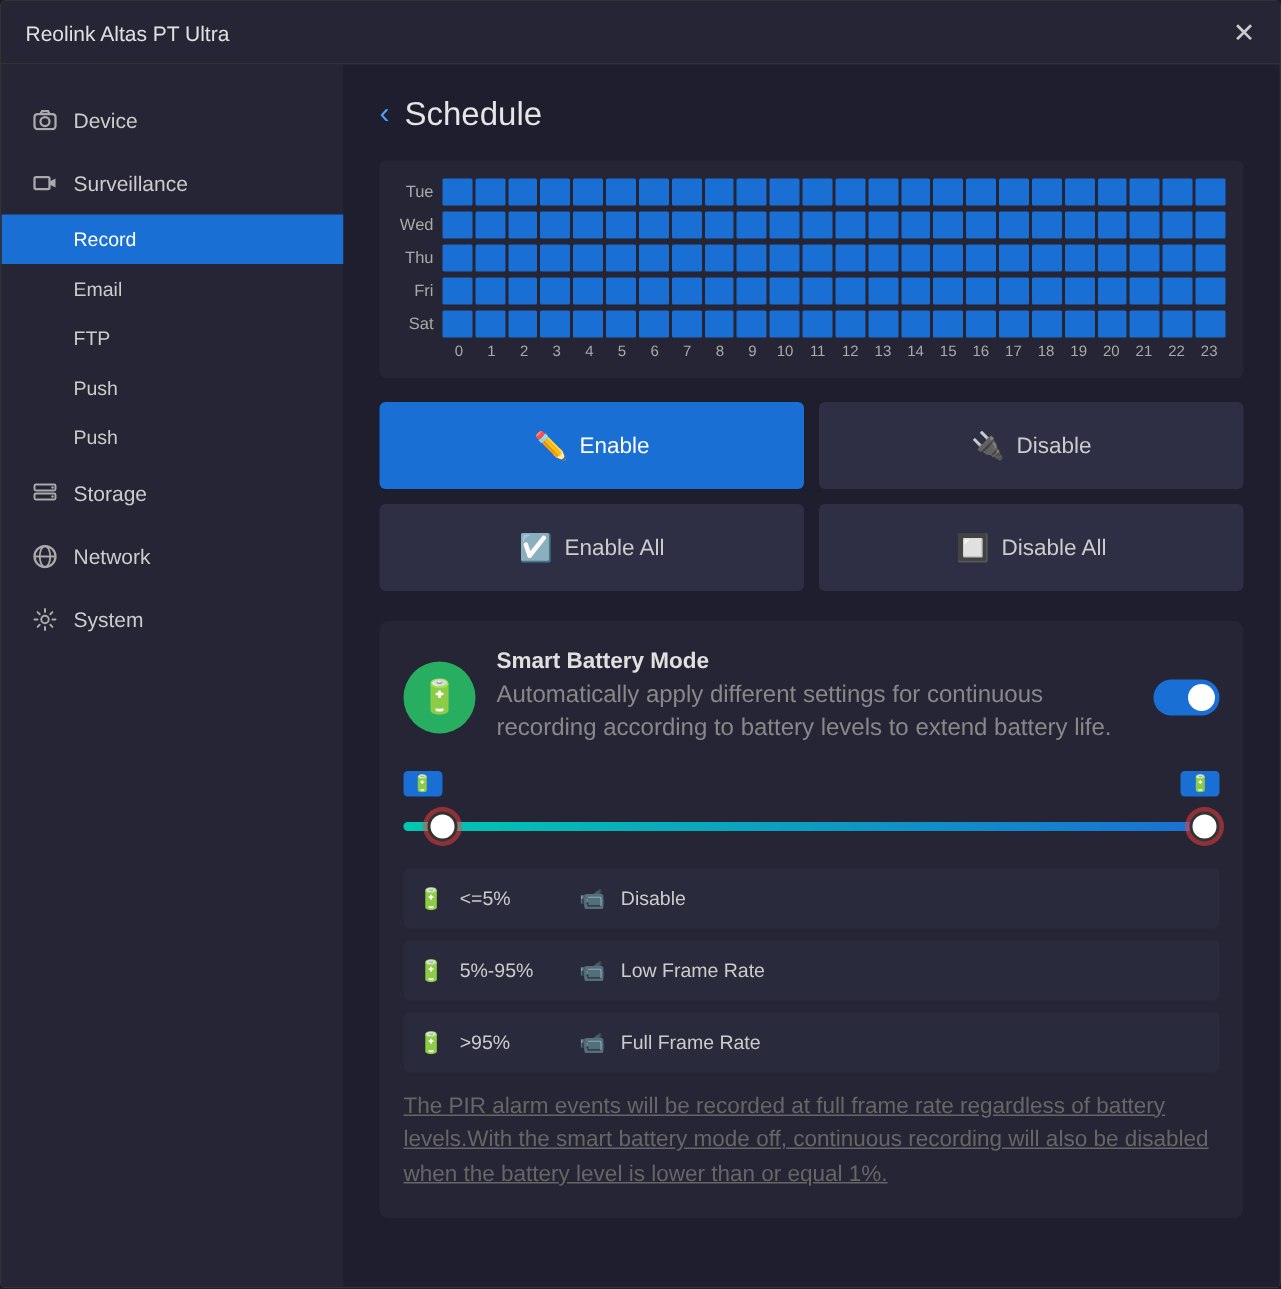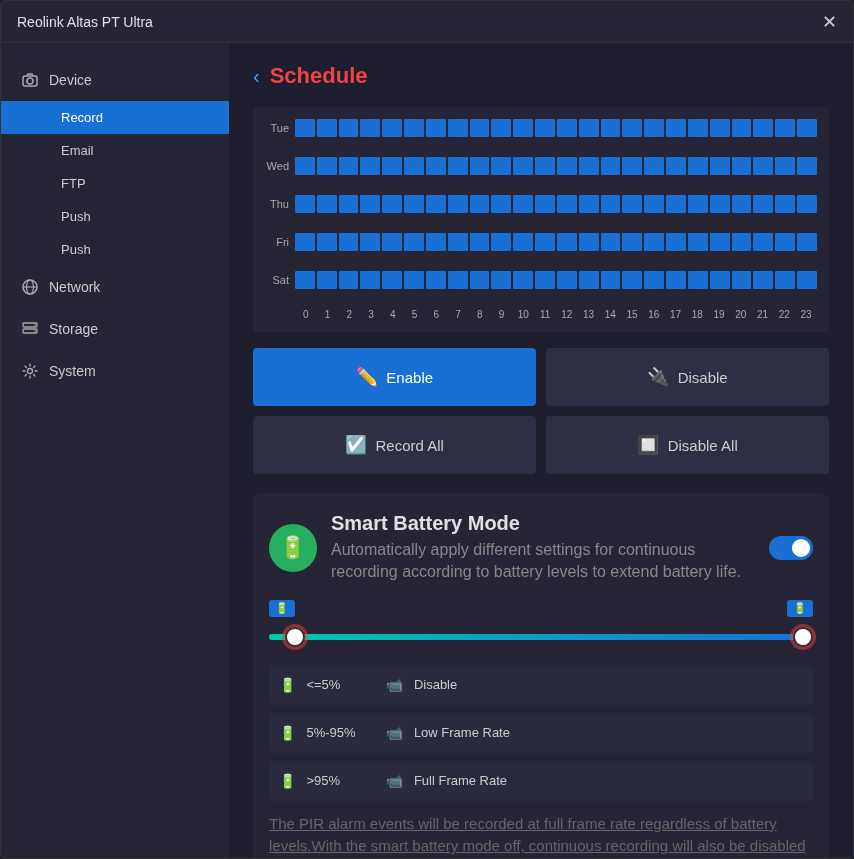--- a/index.html
+++ b/index.html
@@ -76,21 +76,21 @@
     .sidebar-item .icon {
       width: 18px;
       height: 18px;
       display: flex;
       align-items: center;
       justify-content: center;
       flex-shrink: 0;
     }
 
     .sidebar-sub-item {
-      padding: 9px 20px 9px 60px;
+      padding: 9px 20px 9px 48px;
       cursor: pointer;
       color: #ccc;
       font-size: 13px;
     }
 
     .sidebar-sub-item.active {
       background: #1a6fd4;
       color: #fff;
     }
 
@@ -109,37 +109,37 @@
       margin-bottom: 18px;
     }
 
     .back-arrow {
       color: #4d9fff;
       font-size: 20px;
       cursor: pointer;
     }
 
     .page-title {
-      color: #ef4444;
+      color: #e5e5e5;
       font-size: 22px;
-      font-weight: 700;
+      font-weight: 400;
     }
 
     
     .schedule-grid {
       background: #252535;
       border-radius: 4px;
       padding: 12px;
       margin-bottom: 16px;
     }
 
     .grid-row {
       display: flex;
       align-items: center;
-      margin-bottom: 20px;
+      margin-bottom: 4px;
     }
 
     .day-label {
       width: 30px;
       font-size: 11px;
       color: #aaa;
       text-align: right;
       padding-right: 6px;
       flex-shrink: 0;
     }
@@ -239,21 +239,21 @@
       justify-content: center;
       flex-shrink: 0;
       font-size: 22px;
     }
 
     .smart-battery-info {
       flex: 1;
     }
 
     .smart-battery-title {
-      font-size: 20px;
+      font-size: 15px;
       font-weight: 600;
       color: #e0e0e0;
       margin-bottom: 4px;
     }
 
     .smart-battery-desc {
       font-size: 16px;
       color: #888;
       line-height: 1.4;
     }
@@ -429,58 +429,67 @@
         <span class="icon">
           <svg width="16" height="14" viewBox="0 0 16 14" fill="#aaa">
             <rect x="1" y="3" width="14" height="10" rx="2" fill="none" stroke="#aaa" stroke-width="1.5"></rect>
             <circle cx="8" cy="8" r="3" fill="none" stroke="#aaa" stroke-width="1.5"></circle>
             <path d="M5 3L6 1h4l1 2" stroke="#aaa" stroke-width="1.5" fill="none"></path>
           </svg>
         </span>
         <span>Device</span>
       </div>
 
+      <div class="sidebar-item">
+        <span class="icon">
+          <svg width="16" height="16" viewBox="0 0 16 16" fill="#aaa">
+            <rect x="1" y="4" width="10" height="8" rx="1" fill="none" stroke="#aaa" stroke-width="1.5"></rect>
+            <path d="M11 7l4-2v6l-4-2V7z" fill="#aaa"></path>
+          </svg>
+        </span>
+        <span>Surveillance</span>
+      </div>
 
       <div class="sidebar-sub-item active">
         <span>Record</span>
       </div>
       <div class="sidebar-sub-item">
         <span>Email</span>
       </div>
       <div class="sidebar-sub-item">
         <span>FTP</span>
       </div>
       <div class="sidebar-sub-item">
         <span>Push</span>
       </div>
       <div class="sidebar-sub-item">
         <span>Push</span>
-      </div>
-
-      <div class="sidebar-item">
-        <span class="icon">
-          <svg width="16" height="16" viewBox="0 0 16 16" fill="none">
-            <circle cx="8" cy="8" r="7" stroke="#aaa" stroke-width="1.5"></circle>
-            <ellipse cx="8" cy="8" rx="3.5" ry="7" stroke="#aaa" stroke-width="1.2"></ellipse>
-            <line x1="1" y1="8" x2="15" y2="8" stroke="#aaa" stroke-width="1.2"></line>
-          </svg>
-        </span>
-        <span>Network</span>
       </div>
 
       <div class="sidebar-item">
         <span class="icon">
           <svg width="16" height="14" viewBox="0 0 16 14" fill="none">
             <rect x="1" y="1" width="14" height="4" rx="1" stroke="#aaa" stroke-width="1.3"></rect>
             <rect x="1" y="7" width="14" height="4" rx="1" stroke="#aaa" stroke-width="1.3"></rect>
             <circle cx="13" cy="3" r="0.8" fill="#aaa"></circle>
             <circle cx="13" cy="9" r="0.8" fill="#aaa"></circle>
           </svg>
         </span>
         <span>Storage</span>
+      </div>
+
+      <div class="sidebar-item">
+        <span class="icon">
+          <svg width="16" height="16" viewBox="0 0 16 16" fill="none">
+            <circle cx="8" cy="8" r="7" stroke="#aaa" stroke-width="1.5"></circle>
+            <ellipse cx="8" cy="8" rx="3.5" ry="7" stroke="#aaa" stroke-width="1.2"></ellipse>
+            <line x1="1" y1="8" x2="15" y2="8" stroke="#aaa" stroke-width="1.2"></line>
+          </svg>
+        </span>
+        <span>Network</span>
       </div>
 
       <div class="sidebar-item">
         <span class="icon">
           <svg width="16" height="16" viewBox="0 0 16 16" fill="none">
             <circle cx="8" cy="8" r="2.5" stroke="#aaa" stroke-width="1.3"></circle>
             <path d="M8 1v2M8 13v2M1 8h2M13 8h2M3.05 3.05l1.41 1.41M11.54 11.54l1.41 1.41M3.05 12.95l1.41-1.41M11.54 4.46l1.41-1.41" stroke="#aaa" stroke-width="1.3" stroke-linecap="round"></path>
           </svg>
         </span>
         <span>System</span>
@@ -672,21 +681,21 @@
         <button class="action-btn enable">
           <span class="btn-icon">✏️</span>
           <span>Enable</span>
         </button>
         <button class="action-btn disable">
           <span class="btn-icon">🔌</span>
           <span>Disable</span>
         </button>
         <button class="action-btn enable-all">
           <span class="btn-icon">☑️</span>
-          <span>Record All</span>
+          <span>Enable All</span>
         </button>
         <button class="action-btn disable-all">
           <span class="btn-icon">🔲</span>
           <span>Disable All</span>
         </button>
       </div>
 
       <div class="smart-battery-section">
         <div class="smart-battery-header">
           <div class="battery-icon-circle">

